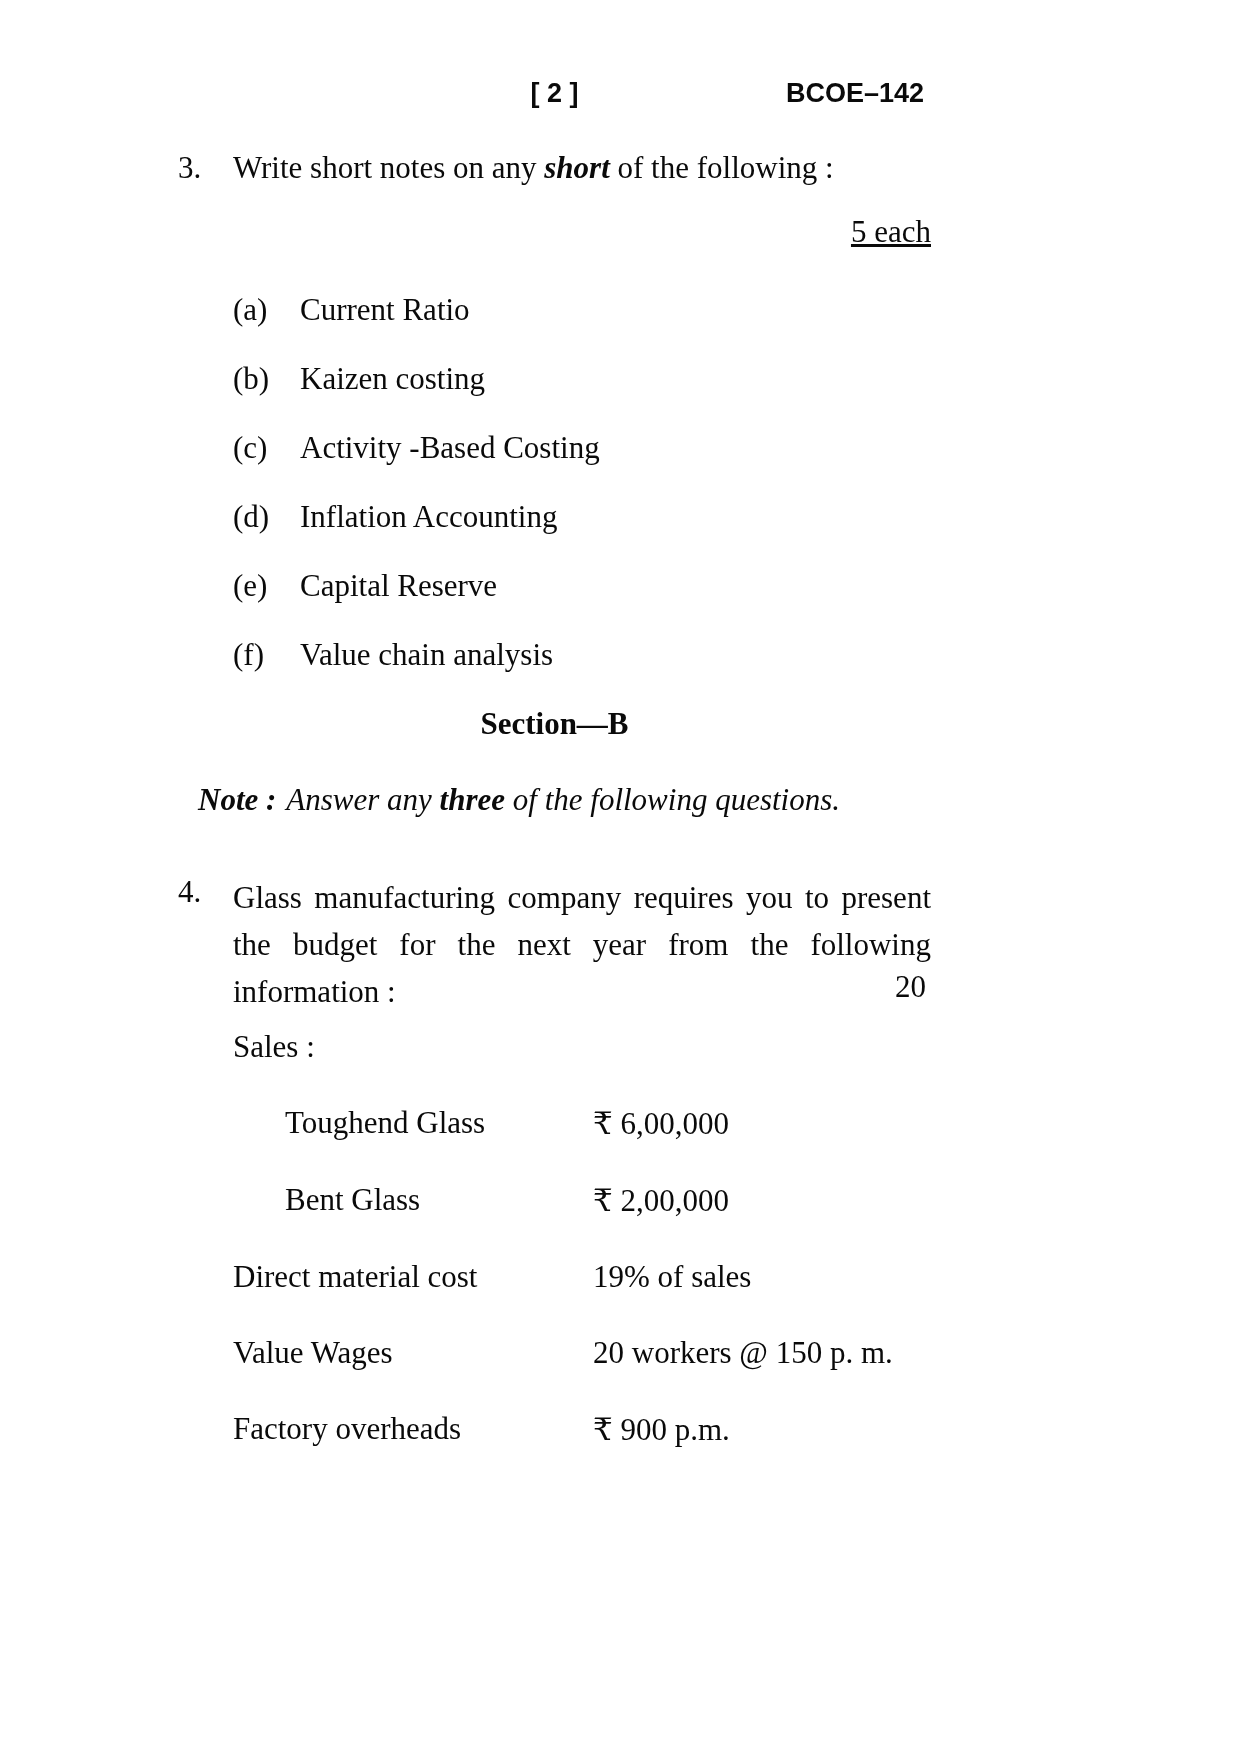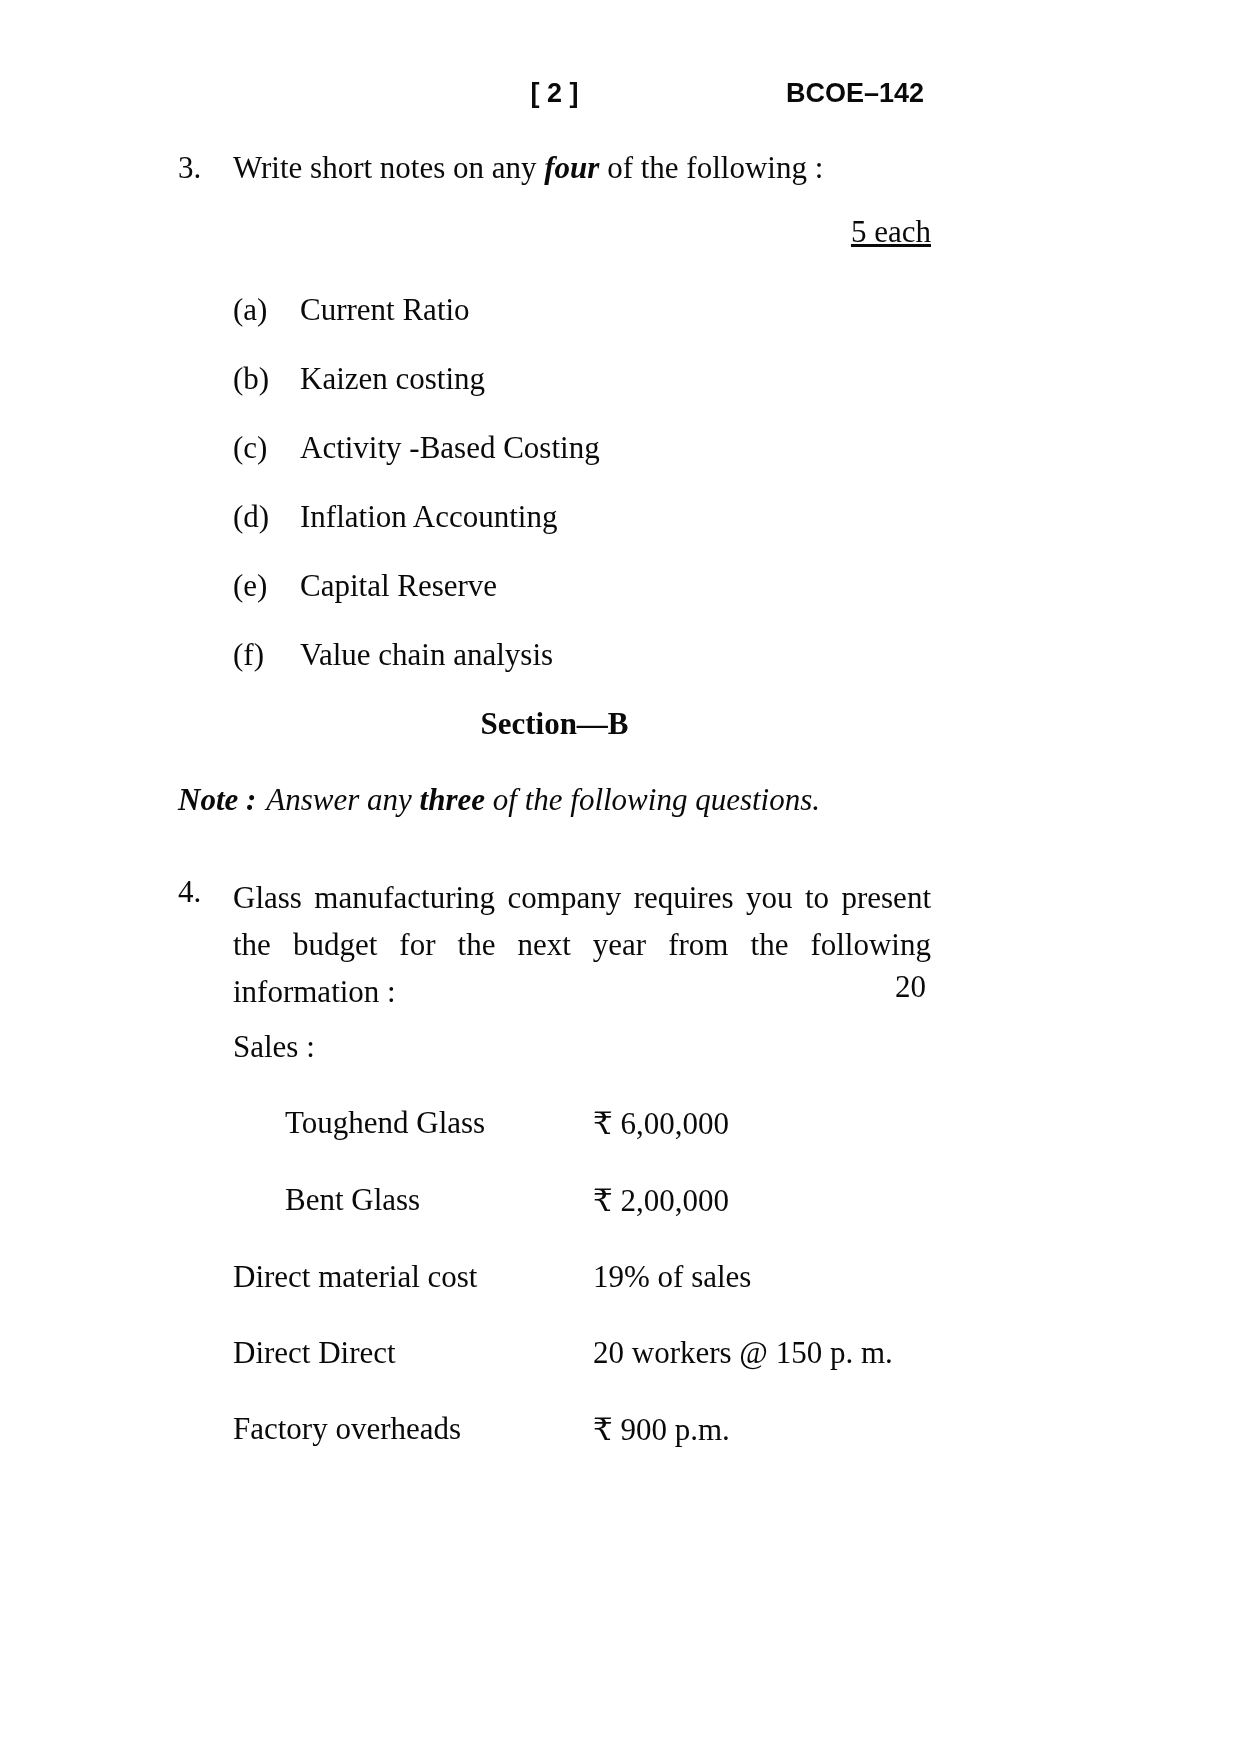--- a/index.html
+++ b/index.html
@@ -67,20 +67,21 @@
   }
   
   .section-title {
     text-align: center;
     font-weight: bold;
     margin-top: 27px;
   }
   
   .note {
     margin-top: 40px;
+    margin-left: 20px;
   }
   .note-label { margin-right: 10px; }
   
   .q4-heading {
     margin-top: 56px;
     position: relative;
     padding-left: 55px;
   }
   .q4-text {
     display: block;
@@ -122,21 +123,21 @@
 
 <div class="page">
 
   <div class="header">
     <span class="page-num">[ 2 ]</span>
     <span class="paper-code">BCOE–142</span>
   </div>
 
   <div class="q3-heading">
     <span class="qnum">3.</span>
-    <span>Write short notes on any </span><span class="bi">four</span><span> of the following :</span>
+    <span>Write short notes on any </span><span class="bi">short</span><span> of the following :</span>
   </div>
 
   <div class="marks-right">5 each</div>
 
   <div class="sublist">
     <div class="subitem">
       <span class="sublabel">(a)</span>
       <span>Current Ratio</span>
     </div>
     <div class="subitem">
@@ -182,21 +183,21 @@
     </div>
     <div class="trow indent">
       <span class="titem">Bent Glass</span>
       <span class="tvalue">₹ 2,00,000</span>
     </div>
     <div class="trow">
       <span class="titem">Direct material cost</span>
       <span class="tvalue">19% of sales</span>
     </div>
     <div class="trow">
-      <span class="titem">Direct Direct</span>
+      <span class="titem">Value Wages</span>
       <span class="tvalue">20 workers @ 150 p. m.</span>
     </div>
     <div class="trow">
       <span class="titem">Factory overheads</span>
       <span class="tvalue">₹ 900 p.m.</span>
     </div>
   </div>
 
 </div>
 

